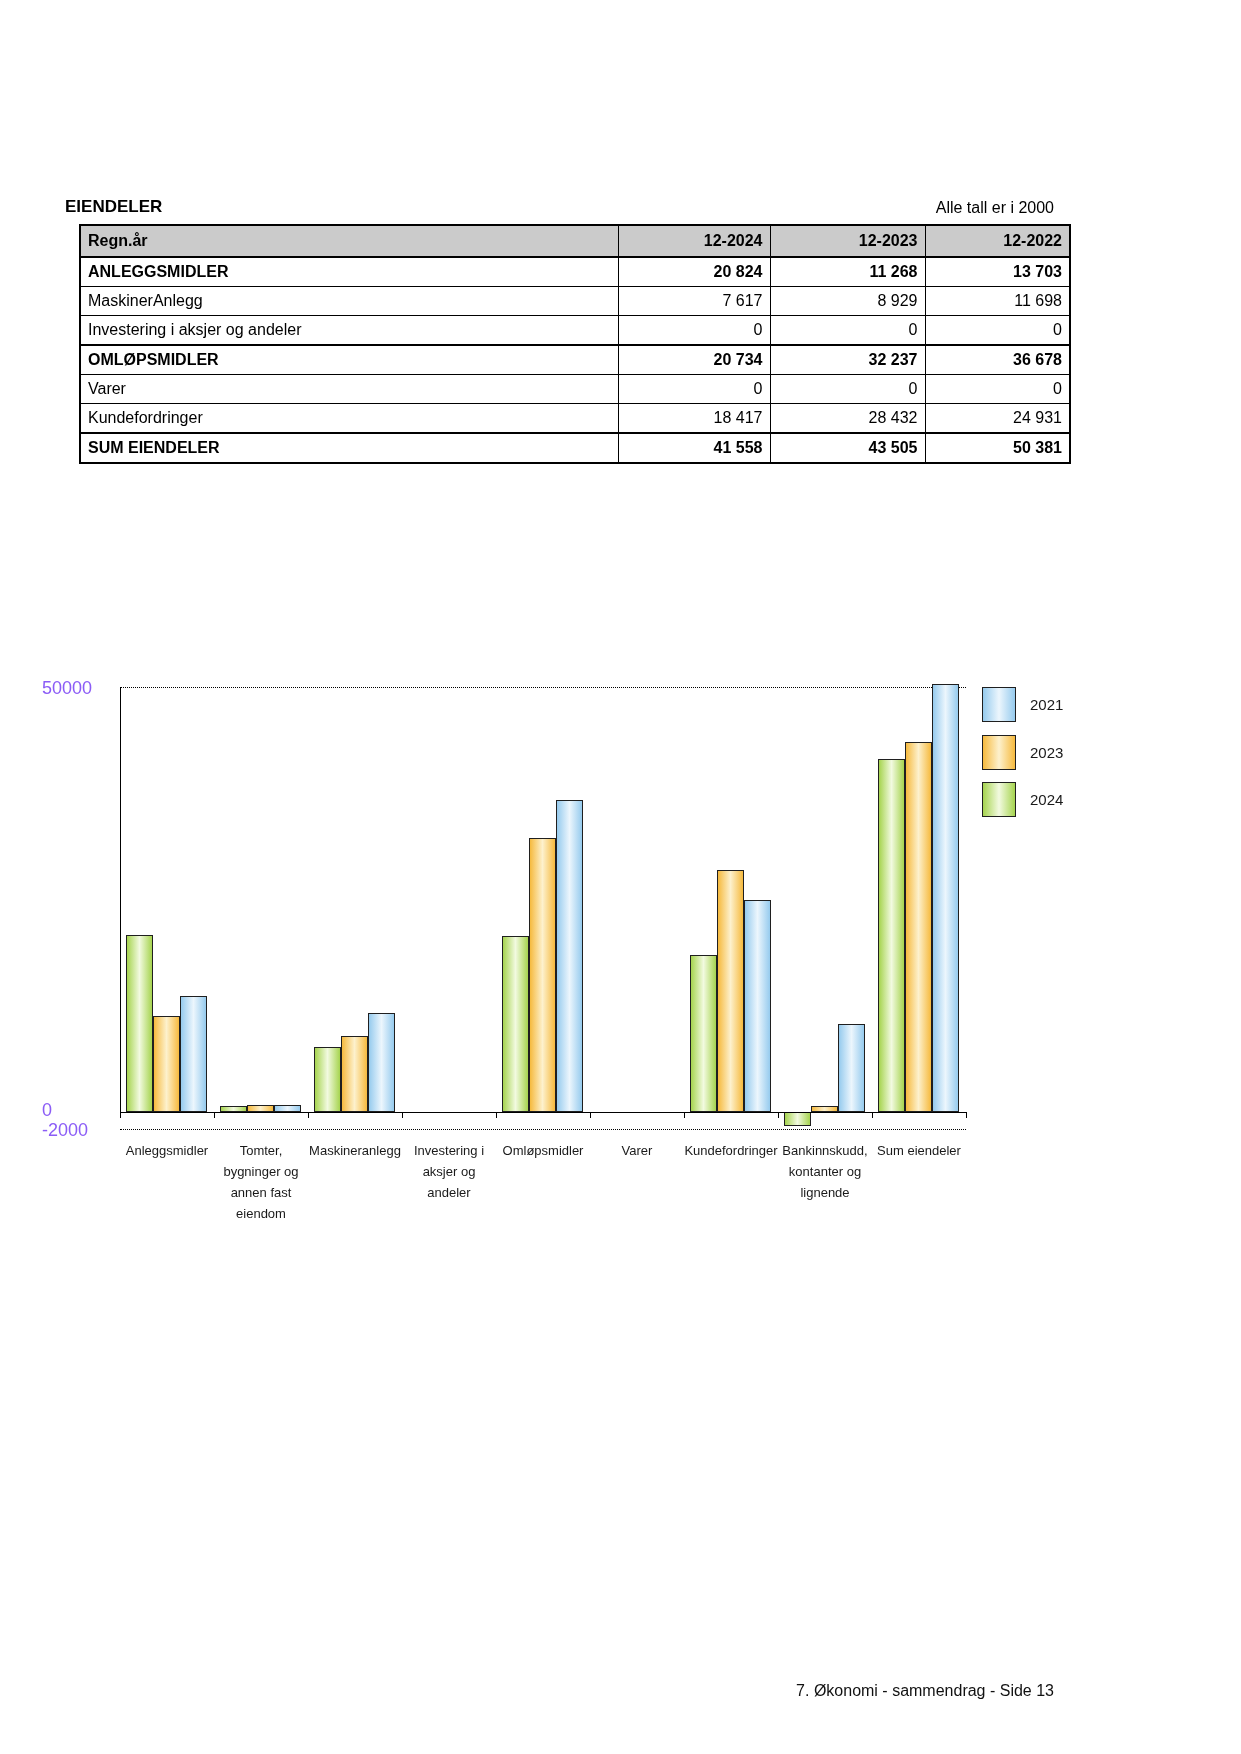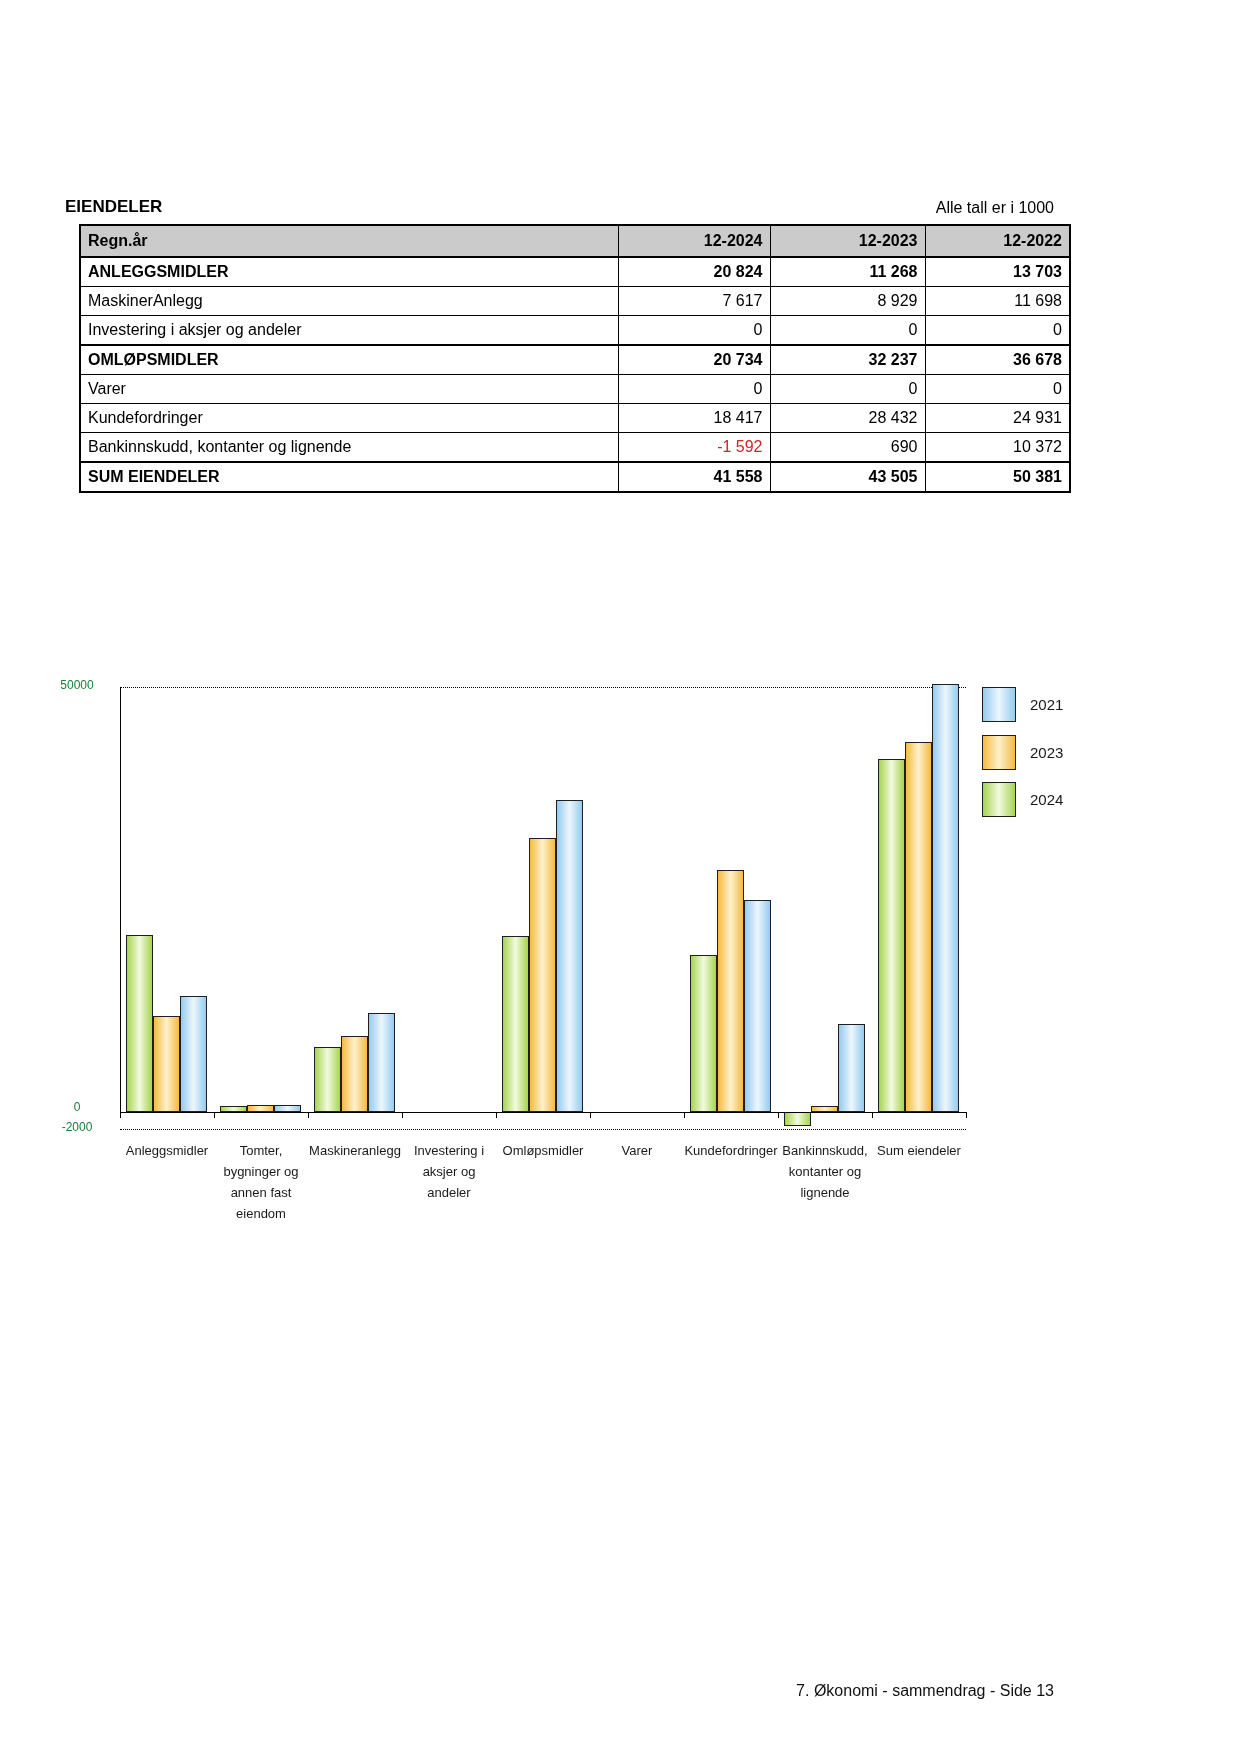--- a/index.html
+++ b/index.html
@@ -27,37 +27,37 @@
   table.assets th.lab, table.assets td.lab { text-align:left; }
   table.assets th.num, table.assets td.num { text-align:right;padding-left:16px; }
   table.assets tr.boldrow td { font-weight:bold; border-top:2px solid #000; }
 
   
   .bar      { position:absolute; box-sizing:border-box; border:1px solid #1f1f1f; }
   .grid-dot { position:absolute; height:0; border-top:1px dotted #000; }
   .ax-h     { position:absolute; height:1px; background:#000; }
   .ax-v     { position:absolute; width:1px;  background:#000; }
   .tick     { position:absolute; width:1px; height:6px; background:#000; }
-  .ytick    { position:absolute; width:70px; text-align:center; font-size:12px; color:#15803d; }
+  .ytick    { position:absolute; width:70px; text-align:left; font-size:18px; color:#8b5cf6; }
   .cat-label{ position:absolute; font-size:13px; line-height:21px; text-align:center;
               white-space:nowrap; transform:translateX(-50%); color:#1a1a1a; }
   .legend-swatch { position:absolute; width:34px; height:35px; box-sizing:border-box; border:1px solid #1f1f1f; }
   .legend-label  { position:absolute; font-size:15px; color:#1a1a1a; }
 
   
   .footer { position:absolute; right:187px; top:1682px; font-size:16px; color:#111; }
 </style>
 </head>
 <body>
 
 <div class="page">
 
 
   <div class="section-title">EIENDELER</div>
-  <div class="units-note">Alle tall er i 1000</div>
+  <div class="units-note">Alle tall er i 2000</div>
 
   <table class="assets">
     <colgroup>
       <col style="width:538px">
         <col style="width:152px">
         <col style="width:155px">
         <col style="width:145px">
     </colgroup>
     <thead>
       <tr>
@@ -96,26 +96,20 @@
           <td class="lab">Varer</td>
           <td class="num">0</td>
           <td class="num">0</td>
           <td class="num">0</td>
         </tr>
         <tr>
           <td class="lab">Kundefordringer</td>
           <td class="num">18 417</td>
           <td class="num">28 432</td>
           <td class="num">24 931</td>
-        </tr>
-        <tr>
-          <td class="lab">Bankinnskudd, kontanter og lignende</td>
-          <td class="num" style="color: rgb(204, 38, 38);">-1 592</td>
-          <td class="num">690</td>
-          <td class="num">10 372</td>
         </tr>
         <tr class="boldrow">
           <td class="lab">SUM EIENDELER</td>
           <td class="num">41 558</td>
           <td class="num">43 505</td>
           <td class="num">50 381</td>
         </tr>
       </tbody>
   </table>
 

